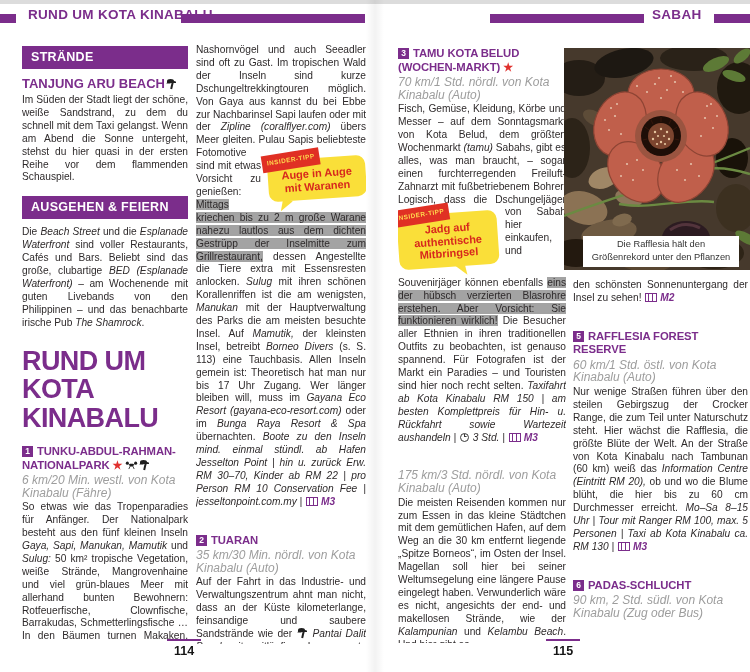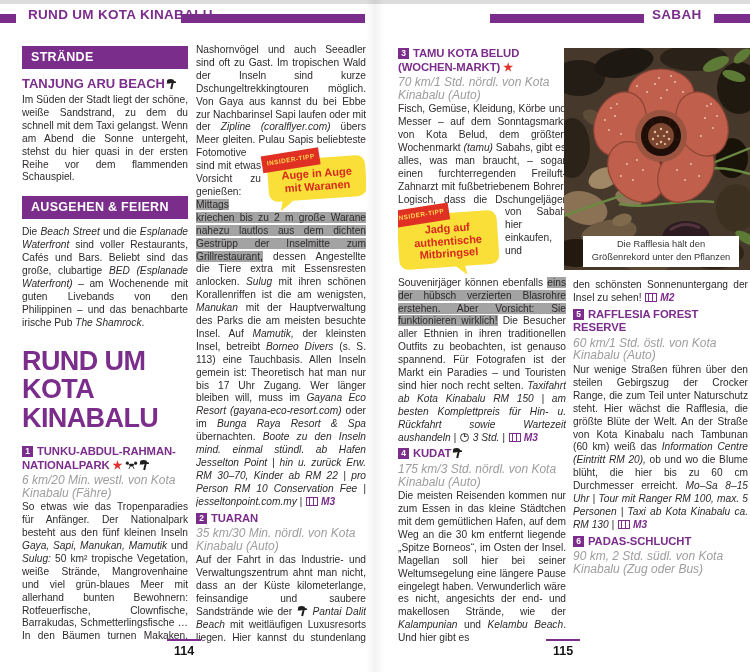--- a/index.html
+++ b/index.html
@@ -22,21 +22,21 @@
   .col-a{left:22px;top:44px;width:166px;height:600px;}
   .col-b{left:196px;top:44px;width:170px;height:600px;}
   .col-c{left:398px;top:47px;width:168px;height:596px;}
   .col-d{left:573px;top:279px;width:175px;height:364px;}
   
   .sec-box{background:#7b2d8b;color:#fff;font-size:12.5px;font-weight:bold;
            padding:4px 6px 5px 9px;letter-spacing:.3px;margin:2px 0 7px;}
   .sub-title{color:#7b2d8b;font-weight:bold;font-size:13px;margin:2px 0 3px;}
   .body-txt{font-size:10.2px;line-height:12.9px;text-align:justify;}
   .meta{font-size:12px;line-height:12.6px;color:#9d9d9d;font-style:italic;margin:0 0 2px;}
-  .item{margin-top:3px;}
+  .item{margin-top:25px;}
   .item-title{color:#7b2d8b;font-weight:bold;font-size:11.3px;line-height:13.5px;margin-bottom:2px;letter-spacing:-.1px;}
   .big-title{color:#7b2d8b;font-size:27px;line-height:28.5px;font-weight:bold;letter-spacing:-.6px;margin:17px 0 13px;}
   .num-badge{display:inline-block;background:#7b2d8b;color:#fff;font-weight:bold;font-size:8.5px;
              width:11px;height:11px;line-height:11px;text-align:center;vertical-align:1px;margin-right:4px;}
   .star{color:#e0312e;font-size:11px;margin-left:3px;}
   .title-icon{margin-left:3px;vertical-align:-1px;}
   
   .sg-i{font-style:italic;}
   .sg-hl{background:#a3a3a3;}
   .sg-map{color:#7b2d8b;font-style:italic;font-weight:bold;white-space:nowrap;}
@@ -150,23 +150,20 @@
         <span class="tip" style="display:block;">
           <span class="tip-ribbon">INSIDER-TIPP</span>
           <span>Jadg auf authentische Mitbringsel</span>
           <span class="tip-tail tail-bc"></span>
         </span>
       </span>
       <span><span>Fisch, Gemüse, Kleidung, Körbe und Messer – auf dem Sonntagsmarkt von Kota Belud, dem größten Wochenmarkt </span><span class="sg-i">(tamu)</span><span> Sabahs, gibt es alles, was man braucht, – sogar einen furchterregenden Freiluft-Zahnarzt mit fußbetriebenem Bohrer. Logisch, dass die Dschungeljäger von Sabah hier einkaufen, und Souvenirjäger können ebenfalls </span><span class="sg-hl">eins der hübsch verzierten Blasrohre erstehen. Aber Vorsicht: Sie funktionieren wirklich!</span><span> Die Besucher aller Ethnien in ihren traditionellen Outfits zu beobachten, ist genauso spannend. Für Fotografen ist der Markt ein Paradies – und Touristen sind hier noch recht selten. </span><span class="sg-i">Taxifahrt ab Kota Kinabalu RM 150 | am besten Komplettpreis für Hin- u. Rückfahrt sowie Wartezeit aushandeln | </span><span class="sg-clock"></span><span class="sg-i"> 3 Std. | </span><span class="sg-map">M3</span></span>
     </p>
   </div>
   <div class="item">
-    <div class="item-title">
-      <span class="num-badge">4</span><span>KUDAT</span><span class="title-icon sg-palm"></span>
-    </div>
     <div class="meta">175 km/3 Std. nördl. von Kota Kinabalu (Auto)</div>
     <p class="body-txt" style="margin:0;">
       <span><span>Die meisten Reisenden kommen nur zum Essen in das kleine Städtchen mit dem gemütlichen Hafen, auf dem Weg an die 30 km entfernt liegende „Spitze Borneos“, im Osten der Insel. Magellan soll hier bei seiner Weltumsegelung eine längere Pause eingelegt haben. Verwunderlich wäre es nicht, angesichts der end- und makellosen Strände, wie der </span><span class="sg-i">Kalampunian</span><span> und </span><span class="sg-i">Kelambu Beach</span><span>. Und hier gibt es</span></span>
     </p>
   </div>
 </div>
 
 <div class="photo">
   <svg width="186" height="222" viewBox="0 0 186 222">
     <rect width="186" height="222" fill="#46392c"></rect>

